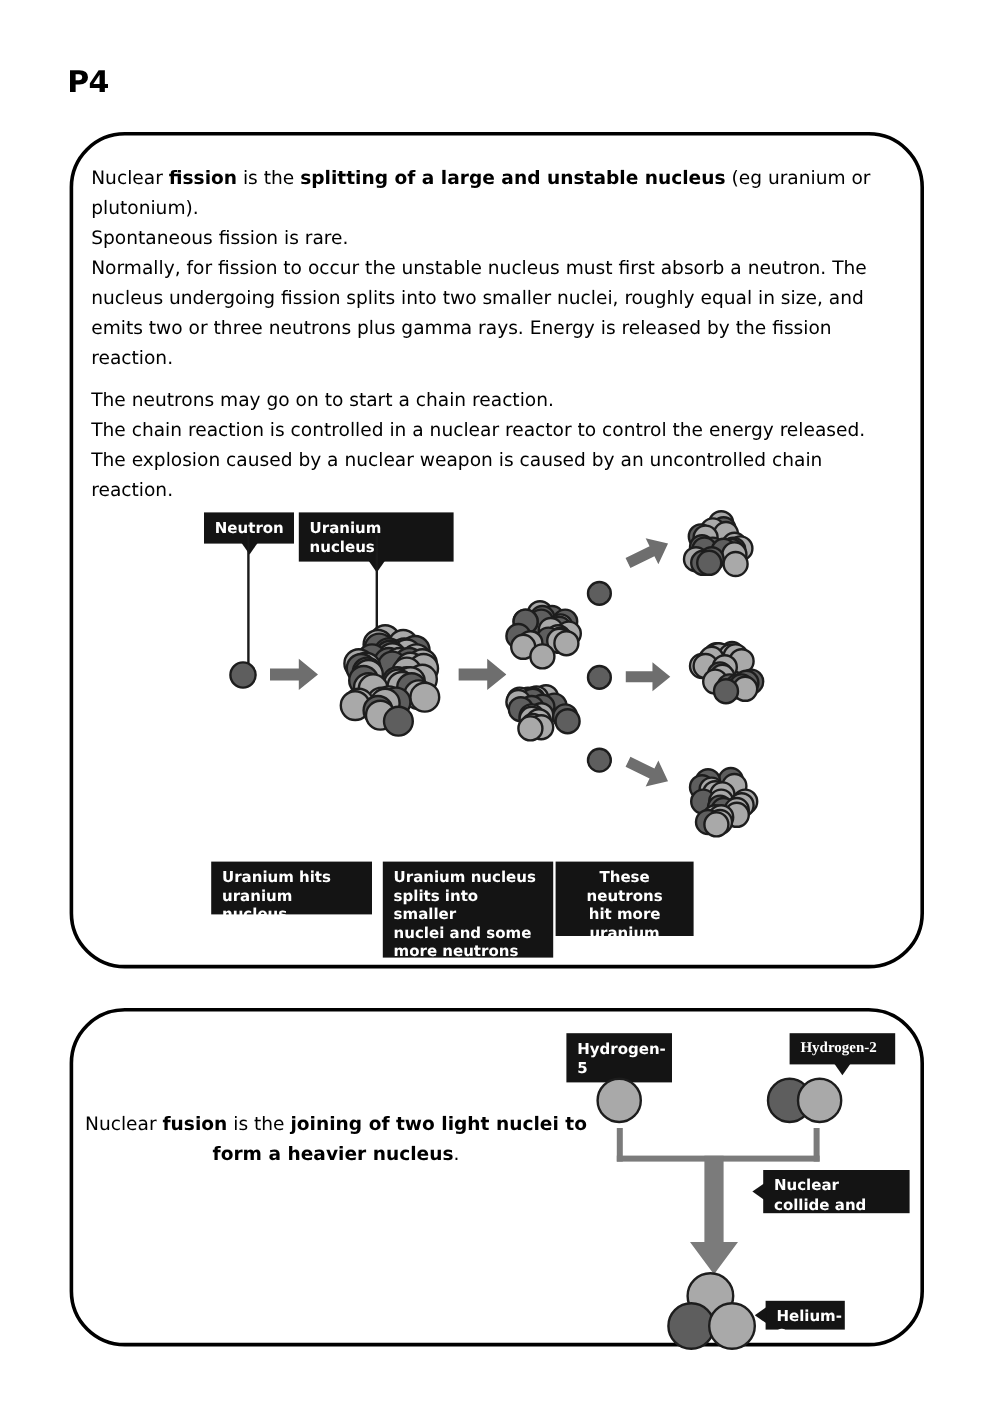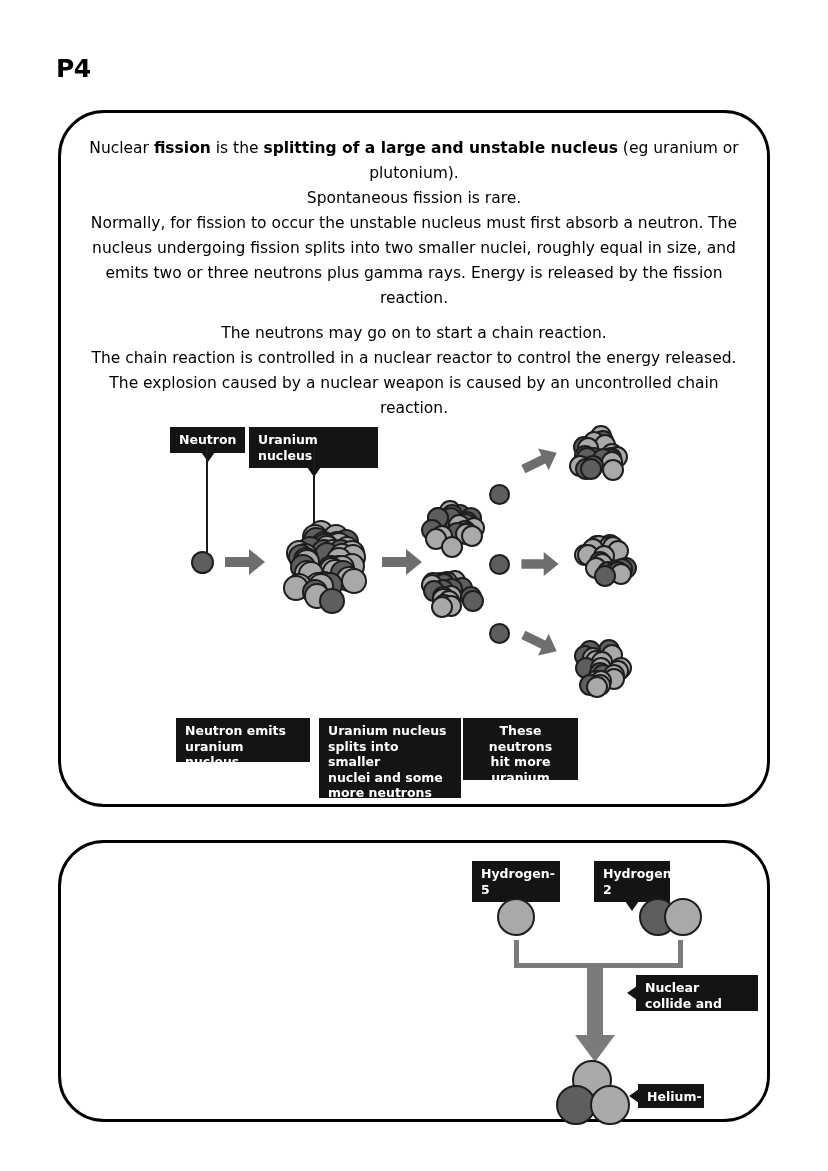--- a/index.html
+++ b/index.html
@@ -25,21 +25,21 @@
   
   .panel{
     position:absolute;border:3px solid #000;border-radius:46px;
     background:#fff;box-sizing:border-box;
   }
   #panel-fission{left:58px;top:110px;width:712px;height:697px;}
   #panel-fusion{left:58px;top:840px;width:712px;height:282px;}
 
   
   .copy{
-    position:absolute;text-align:center;color:#000;
+    position:absolute;color:#000;
     font-family:"DejaVu Sans","Liberation Sans",sans-serif;
     font-size:15.5px;line-height:25px;
   }
   #para-1{left:76px;top:136px;width:676px;}
   #para-2{left:76px;top:321px;width:676px;}
   .copy b{font-weight:bold;}
 
   #fusion-copy{
     position:absolute;left:60px;top:925px;width:440px;
     text-align:center;color:#000;font-size:15.5px;line-height:25px;
@@ -294,42 +294,43 @@
       <div class="nuc lt" style="left: 37.8547px; top: 26.7948px; width: 22px; height: 22px;"></div>
       <div class="nuc lt" style="left: 37.976px; top: 30.5504px; width: 22px; height: 22px;"></div>
       <div class="nuc lt" style="left: 19.589px; top: 32.7386px; width: 22px; height: 22px;"></div>
       <div class="nuc lt" style="left: 24.5777px; top: 32.9845px; width: 22px; height: 22px;"></div>
       <div class="nuc dk" style="left: 14.3332px; top: 36.9371px; width: 22px; height: 22px;"></div>
       <div class="nuc lt" style="left: 24.1539px; top: 37.1638px; width: 22px; height: 22px;"></div>
       <div class="nuc lt" style="left: 21.0309px; top: 39.2595px; width: 22px; height: 22px;"></div>
     </div>
 </div>
 
-<div class="callout" style="left:176px;top:718px;width:134px;height:44px;">Neutron emits
+<div class="callout" style="left:176px;top:718px;width:134px;height:44px;">Uranium hits
 uranium nucleus</div>
 <div class="callout" style="left:319px;top:718px;width:142px;height:80px;">Uranium nucleus
 splits into smaller
 nuclei and some
 more neutrons</div>
 <div class="callout" style="left:463px;top:718px;width:115px;height:62px;text-align:center;">These neutrons
 hit more uranium
 nuclei</div>
 
 <div class="panel" id="panel-fusion"></div>
 
 <div id="fusion-copy">
+  <p>Nuclear <b>fusion</b> is the <b>joining of two light nuclei to form a heavier nucleus</b>.</p>
   <div class="gap"></div>
 </div>
 
 <div id="fusion-diagram">
 
   <div class="callout tail-down" style="left:472px;top:861px;width:88px;--tx:50%;">Hydrogen-5</div>
   <div class="nuc lt" style="left:497px;top:898px;width:38px;height:38px;"></div>
 
-  <div class="callout tail-down" style="left:594px;top:861px;width:76px;--tx:50%;">Hydrogen-2</div>
+  <div class="callout tail-down" style="left:658px;top:861px;width:88px;font-family:Liberation Serif, serif;--tx:50%;">Hydrogen-2</div>
   <div class="nuc dk" style="left:639px;top:898px;width:38px;height:38px;"></div>
   <div class="nuc lt" style="left:664px;top:898px;width:38px;height:38px;"></div>
 
   <div class="bracket" style="left:514px;top:940px;width:5px;height:28px;"></div>
   <div class="bracket" style="left:678px;top:940px;width:5px;height:28px;"></div>
   <div class="bracket" style="left:514px;top:963px;width:169px;height:5px;"></div>
 
   <div class="arrow" style="left:573px;top:963px;">
     <svg width="44" height="100" viewBox="0 0 44 100">
       <path d="M14 0 L30 0 L30 72 L42 72 L22 99 L2 72 L14 72 Z" fill="#7b7b7b"></path>

